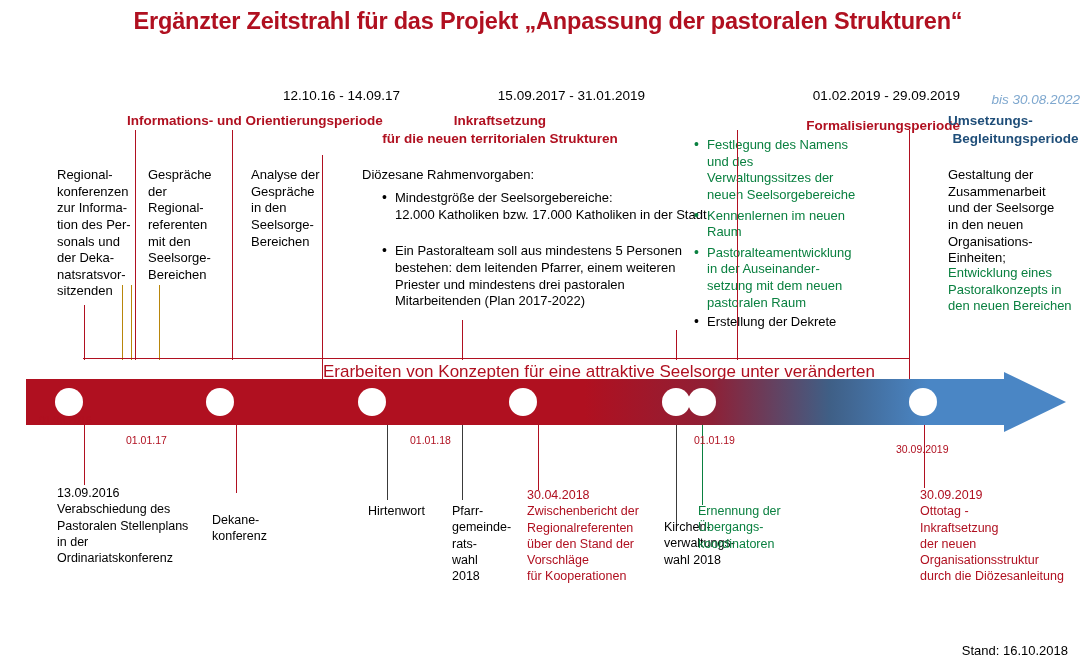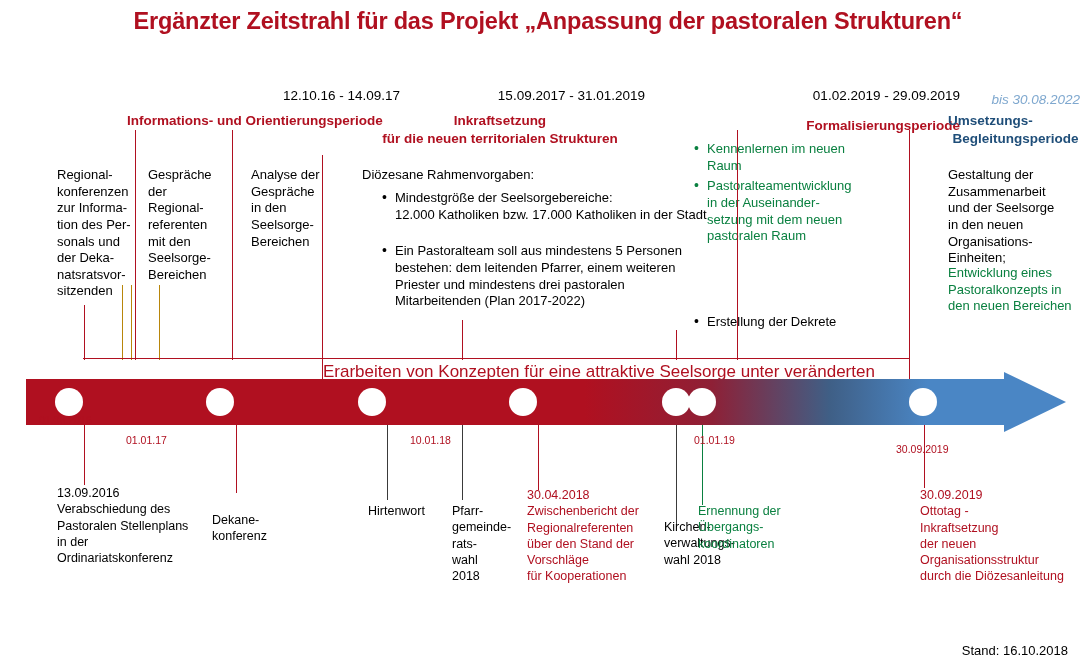--- a/index.html
+++ b/index.html
@@ -205,20 +205,24 @@
 12.000 Katholiken bzw. 17.000 Katholiken in der Stadt</li>
     <li style="white-space:pre-line; margin-top:20px;">Ein Pastoralteam soll aus mindestens 5 Personen
 bestehen: dem leitenden Pfarrer, einem weiteren
 Priester und mindestens drei pastoralen
 Mitarbeitenden (Plan 2017-2022)</li>
   </ul>
 </div>
 
 <div class="abs coltext" style="left:690px; top:137px; width:225px;">
   <ul class="bul green">
+    <li class="coltext green" style="white-space:pre-line;">Festlegung des Namens
+und des
+Verwaltungssitzes der
+neuen Seelsorgebereiche</li>
     <li class="coltext green" style="white-space:pre-line; margin-top:4px;">Kennenlernen im neuen
 Raum</li>
     <li class="coltext green" style="white-space:pre-line; margin-top:4px;">Pastoralteamentwicklung
 in der Auseinander-
 setzung mit dem neuen
 pastoralen Raum</li>
   </ul>
 </div>
 <div class="abs coltext" style="left:690px; top:314px; width:225px;">
   <ul class="bul">
@@ -269,21 +273,21 @@
 <div class="vline" style="left:236px; top:425px; height:68px;"></div>
 <div class="vline black" style="left:387px; top:425px; height:75px;"></div>
 <div class="vline black" style="left:462px; top:425px; height:75px;"></div>
 <div class="vline" style="left:538px; top:425px; height:65px;"></div>
 <div class="vline black" style="left:676px; top:425px; height:100px;"></div>
 <div class="vline green" style="left:702px; top:425px; height:80px;"></div>
 <div class="vline" style="left:924px; top:425px; height:63px;"></div>
 
 <div class="bardate" style="left:27px;  top:414px;padding-left:12px;">01.08.2016</div>
 <div class="bardate" style="left:126px; top:434px;">01.01.17</div>
-<div class="bardate" style="left:410px; top:434px;">10.01.18</div>
+<div class="bardate" style="left:410px; top:434px;">01.01.18</div>
 <div class="bardate" style="left:694px; top:434px;">01.01.19</div>
 <div class="bardate" style="left:896px; top:443px;">30.09.2019</div>
 
 <div class="event" style="left:57px;  top:485px; width:180px; white-space:pre-line;">13.09.2016
 Verabschiedung des
 Pastoralen Stellenplans
 in der
 Ordinariatskonferenz</div>
 
 <div class="event" style="left:212px; top:512px; width:90px; white-space:pre-line;">Dekane-

